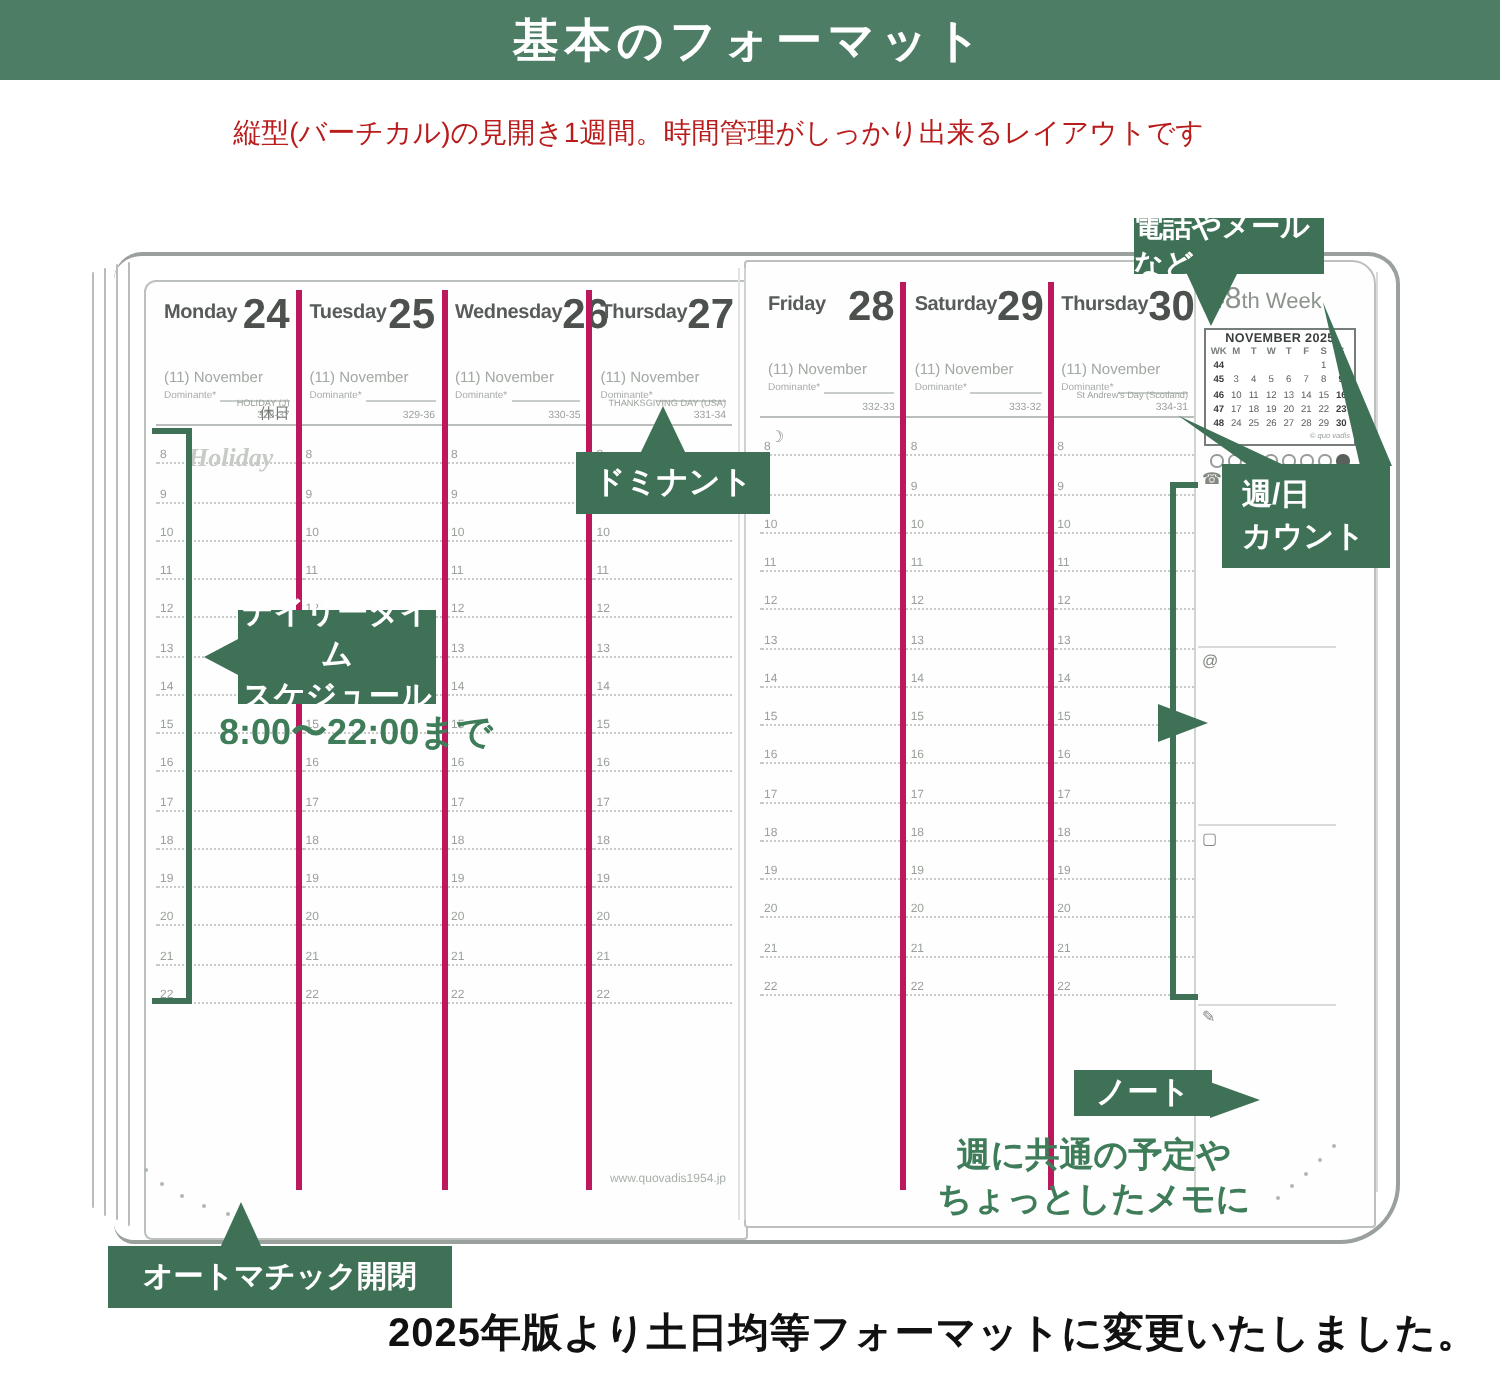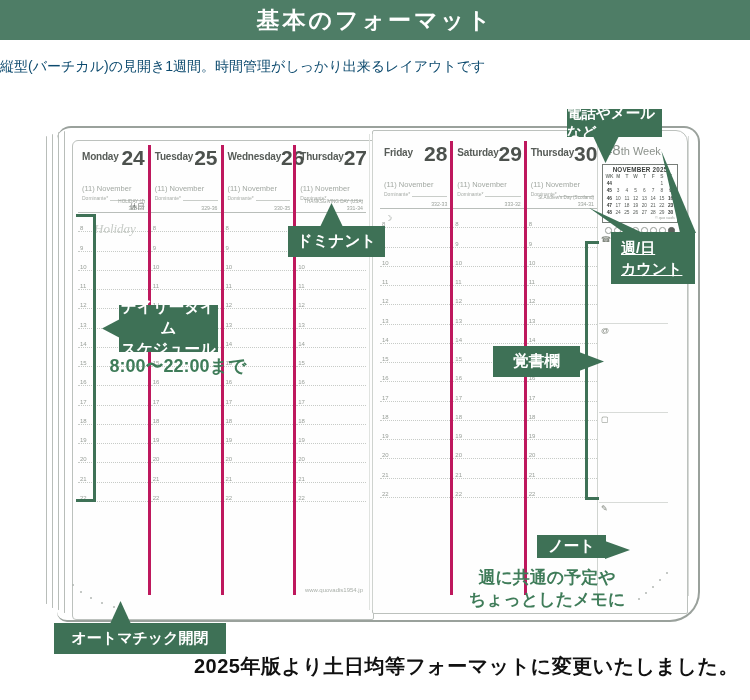--- a/index.html
+++ b/index.html
@@ -2,22 +2,22 @@
 <html><head>
 <meta charset="utf-8">
 <style>
   html,body{margin:0;padding:0;background:#fff;}
   .stage{position:relative;width:750px;height:700px;background:#fff;overflow:hidden;
          font-family:"Liberation Sans",sans-serif;}
   
   .banner{position:absolute;left:0;top:0;width:750px;height:40px;background:#4e7d66;
           display:flex;align-items:center;justify-content:center;}
   .banner span{color:#fff;font-size:23px;font-weight:bold;letter-spacing:3px;}
-  .subtitle{position:absolute;left:0;top:58px;width:602px;text-align:left;
-            font-size:14px;color:#0c4a6e;}
+  .subtitle{position:absolute;left:0;top:58px;width:602px;text-align:right;
+            font-size:14px;color:#b91c1c;}
   
   .cover{position:absolute;left:57px;top:126px;width:641px;height:492px;background:#fff;
          border:2px solid #9aa19c;border-left:none;border-radius:14px 16px 30px 10px;}
   .edge{position:absolute;border-left:1.4px solid #b8bdb9;border-radius:10px;}
   .page{position:absolute;background:#fefefe;border:1px solid #bcc1bd;}
   .left-page{left:72px;top:140px;width:300px;height:478px;border-radius:6px 2px 2px 4px;}
   .right-page{left:372px;top:130px;width:314px;height:482px;border-radius:2px 12px 2px 2px;}
   .gutter{position:absolute;top:134px;width:1px;height:476px;}
   .page-edge-line{position:absolute;left:688px;top:136px;width:1px;height:460px;background:#d7dad7;}
   .speck{position:absolute;width:2px;height:2px;border-radius:50%;background:#b2b7b3;}
@@ -40,21 +40,21 @@
   .center-note{position:absolute;left:0;right:0;top:1px;text-align:right;font-size:7.5px;color:#6b706c;}
   .moon{position:absolute;left:1px;bottom:-11px;font-size:8px;color:#888e89;}
   .day-foot{position:absolute;bottom:1px;right:3px;text-align:right;display:flex;
             flex-direction:column;line-height:1.25;}
   .foot-label{font-size:4.6px;color:#9ba19b;white-space:nowrap;}
   .foot-count{font-size:5.2px;color:#9ba19b;}
   .hour-grid{height:289px;display:flex;flex-direction:column;}
   .hour-row{flex:1;border-bottom:1px dotted #c7cbc7;position:relative;}
   .hour-num{position:absolute;left:2px;bottom:0;font-size:6px;color:#9aa09a;line-height:1;}
   .watermark{position:absolute;top:76px;left:16px;font-family:"Liberation Serif",serif;
-             font-style:italic;font-size:13px;color:#c6cbc6;}
+             font-style:italic;font-size:13px;color:#c6cbc6;font-weight:bold;}
   .site-url{position:absolute;right:10px;bottom:26px;font-size:6px;color:#a9afa9;}
   
   .week-label{position:absolute;left:604px;top:141px;color:#8c928c;font-size:11px;white-space:nowrap;}
   .week-label .wknum{font-size:15px;}
   .mini-cal{position:absolute;left:602px;top:164px;width:76px;height:59px;border:1px solid #777d78;
             background:#fff;box-sizing:border-box;padding:1px 2px;display:flex;flex-direction:column;}
   .cal-title{font-size:6.3px;font-weight:bold;color:#3a3e3b;text-align:center;letter-spacing:0.2px;}
   .cal-row{display:flex;}
   .cal-cell{flex:1;text-align:center;font-size:4.8px;color:#5a5f5b;line-height:1.5;}
   .cal-cell.hdr{font-weight:bold;color:#777d78;}
@@ -666,32 +666,31 @@
   <div class="speck" style="left:638px;top:598px;"></div>
 
   <div class="g-bracket" style="left:76px;top:214px;width:20px;height:288px;border:3px solid #3e7156;border-left:none;box-sizing:border-box;"></div>
   <div class="g-bracket" style="left:585px;top:241px;width:14px;height:259px;border:3px solid #3e7156;border-right:none;box-sizing:border-box;"></div>
 
   <div class="g-label" style="left:567px;top:109px;width:95px;height:28px;font-size:14.5px;">電話やメールなど</div>
   <div class="g-shape" style="left:593px;top:136px;width:26px;height:27px;clip-path:polygon(0 0,100% 0,48% 100%);"></div>
 
   <div class="g-shape" style="left:658px;top:151px;width:38px;height:82px;clip-path:polygon(9% 0,58% 100%,100% 100%);"></div>
   <div class="g-shape" style="left:589px;top:207px;width:54px;height:26px;clip-path:polygon(0 3%,66% 100%,100% 100%);"></div>
-  <div class="g-label pre" style="left:611px;top:232px;width:84px;height:52px;font-size:15px;line-height:1.4;justify-content:flex-start;padding-left:10px;text-align:left;text-decoration:underline;">週/日
+  <div class="g-label pre" style="left:611px;top:232px;width:84px;height:52px;font-size:15px;line-height:1.4;justify-content:flex-start;padding-left:10px;text-align:left;">週/日
 カウント</div>
 
   <div class="g-shape" style="left:320px;top:203px;width:23px;height:24px;clip-path:polygon(50% 0,0 100%,100% 100%);"></div>
   <div class="g-label" style="left:288px;top:226px;width:97px;height:31px;font-size:15.5px;">ドミナント</div>
 
   <div class="g-shape" style="left:102px;top:319px;width:18px;height:19px;clip-path:polygon(0 50%,100% 0,100% 100%);"></div>
   <div class="g-label pre" style="left:119px;top:305px;width:99px;height:47px;font-size:15.5px;line-height:1.35;text-align:center;">デイリータイム
 スケジュール</div>
   <div class="g-desc" style="left:88px;top:355px;width:180px;font-size:18px;">8:00〜22:00まで</div>
 
-  <div class="g-label" style="left:493px;top:346px;width:87px;height:31px;font-size:15.5px;">覚書欄</div>
   <div class="g-shape" style="left:579px;top:352px;width:25px;height:19px;clip-path:polygon(0 0,100% 50%,0 100%);"></div>
 
   <div class="g-label" style="left:537px;top:535px;width:69px;height:23px;font-size:15.5px;">ノート</div>
   <div class="g-shape" style="left:605px;top:541px;width:25px;height:18px;clip-path:polygon(0 0,100% 50%,0 100%);"></div>
   <div class="g-desc" style="left:452px;top:567px;width:190px;font-size:17px;">週に共通の予定や
 ちょっとしたメモに</div>
 
   <div class="g-shape" style="left:110px;top:601px;width:21px;height:23px;clip-path:polygon(50% 0,0 100%,100% 100%);"></div>
   <div class="g-label" style="left:54px;top:623px;width:172px;height:31px;font-size:15px;">オートマチック開閉</div>
 

